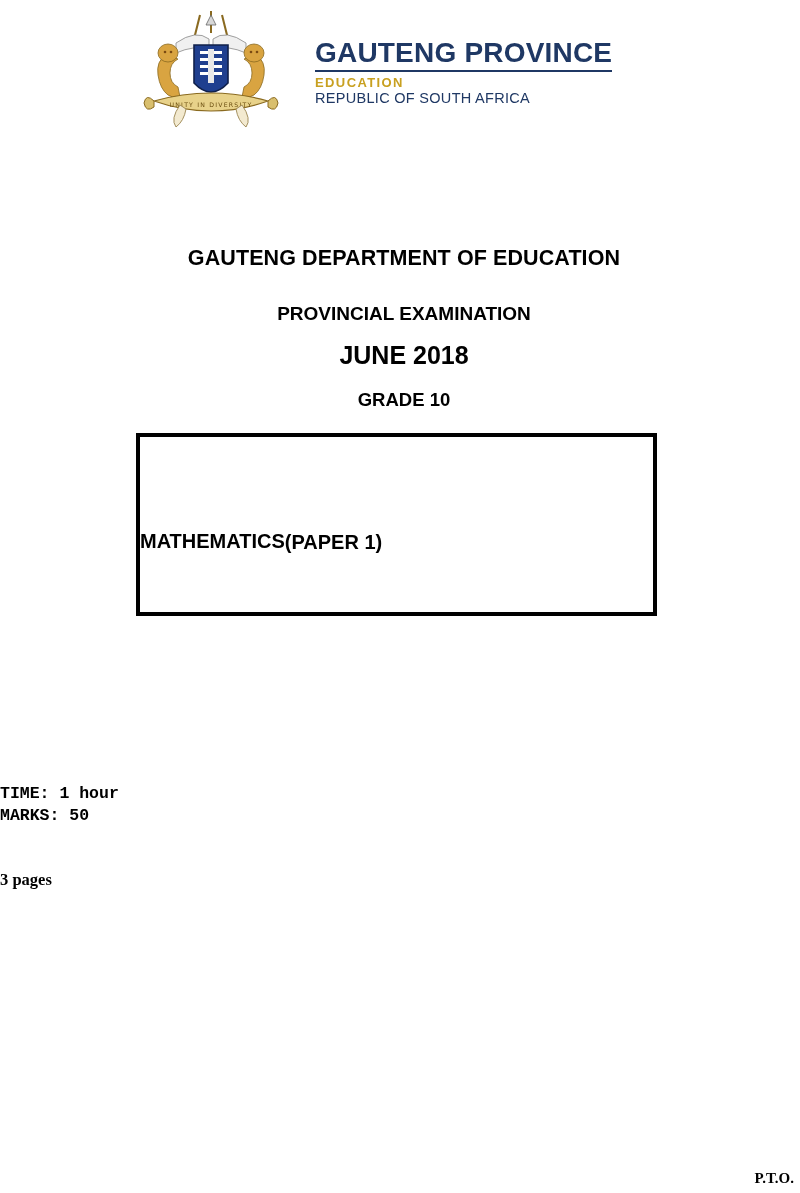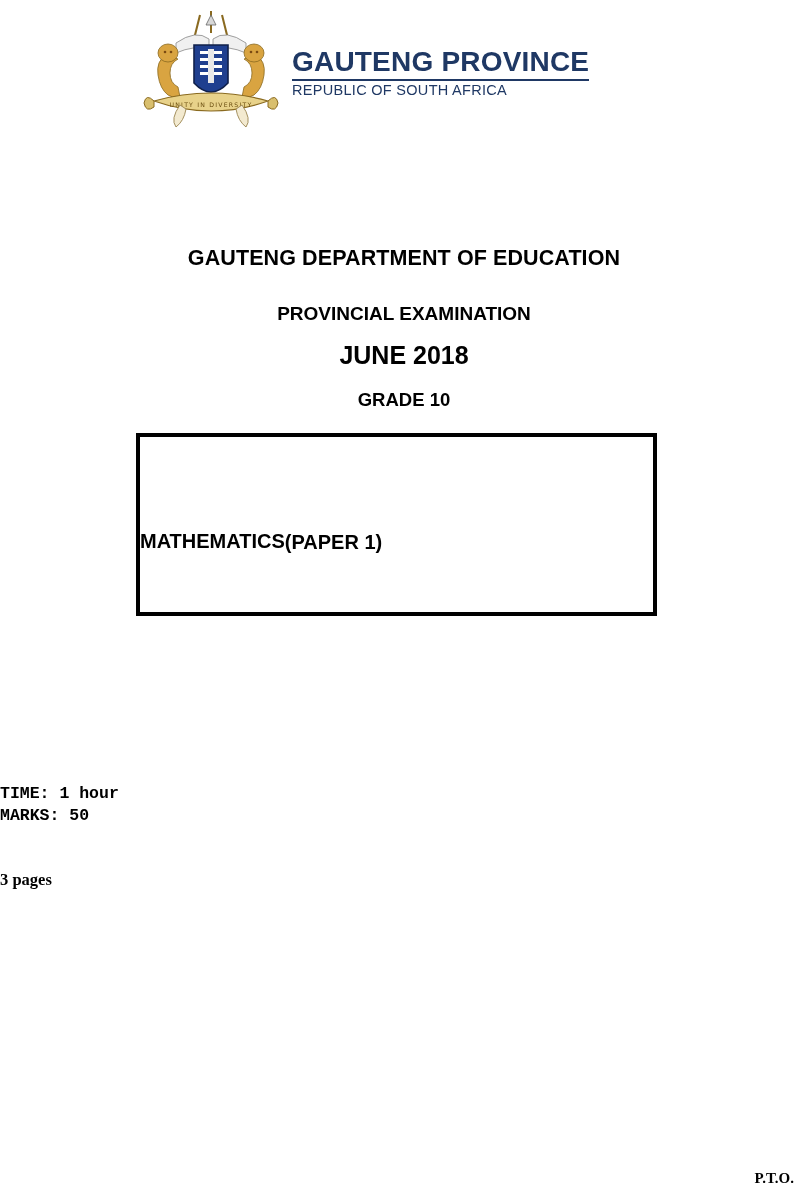--- a/index.html
+++ b/index.html
@@ -18,20 +18,21 @@
 
   
   .logo-banner {
     position: absolute;
     left: 136px;
     top: 6px;
     width: 456px;
     height: 133px;
     display: flex;
     align-items: center;
+    gap: 23px;
   }
   .coat-of-arms {
     width: 150px;
     height: 128px;
     position: relative;
     flex: 0 0 auto;
   }
   .coat-of-arms svg { display: block; }
 
   .logo-text {
@@ -194,20 +195,21 @@
       <path d="M18 92 q-8 -8 -10 2 q2 10 10 4 z" fill="#d9bf6e" stroke="#8a6a20" stroke-width="1"></path>
       <path d="M132 92 q8 -8 10 2 q-2 10 -10 4 z" fill="#d9bf6e" stroke="#8a6a20" stroke-width="1"></path>
 
       <path d="M44 96 q-10 14 -4 22 q8 -6 10 -18 z" fill="#f3ead0" stroke="#9a8550" stroke-width="0.9"></path>
       <path d="M106 96 q10 14 4 22 q-8 -6 -10 -18 z" fill="#f3ead0" stroke="#9a8550" stroke-width="0.9"></path>
     </svg>
   </div>
 
   <div class="logo-text">
     <div class="logo-title">GAUTENG PROVINCE</div>
+    <div class="logo-sub1">EDUCATION</div>
     <div class="logo-sub2">REPUBLIC OF SOUTH AFRICA</div>
   </div>
 </div>
 
 <div class="heading-block">
   <div class="h-dept">GAUTENG DEPARTMENT OF EDUCATION</div>
   <div class="h-exam">PROVINCIAL EXAMINATION</div>
   <div class="h-date">JUNE 2018</div>
   <div class="h-grade">GRADE  10</div>
 </div>

